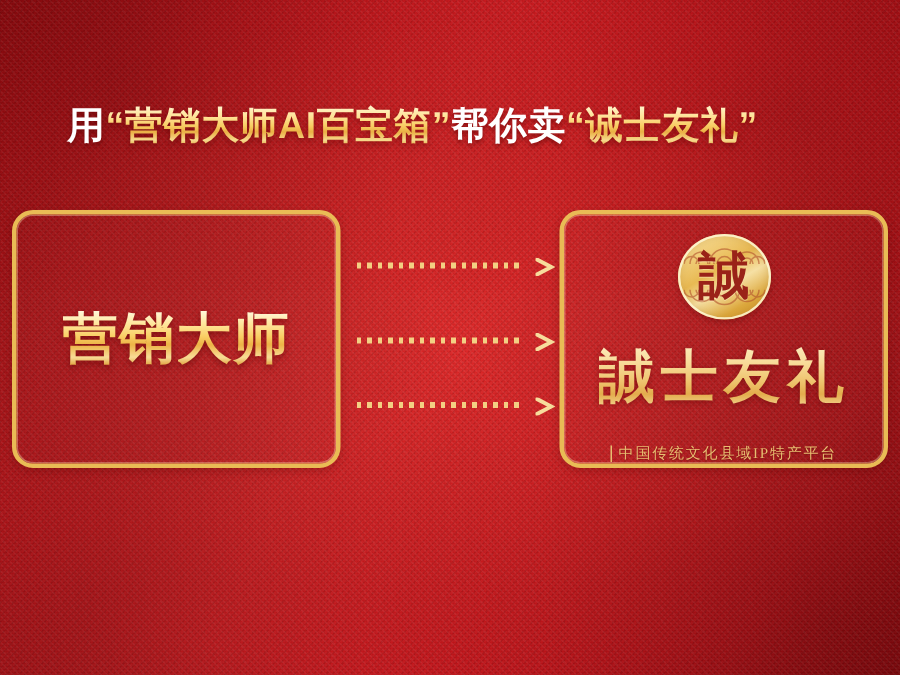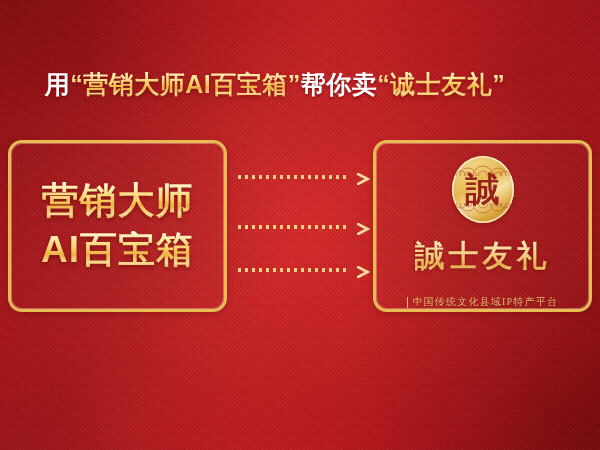--- a/index.html
+++ b/index.html
@@ -203,21 +203,21 @@
     font-size: 34px;
     font-weight: bold;
     color: #9a2318;
     line-height: 1;
     text-shadow: 0 1px 0 rgba(255,240,200,0.45);
   }
 
   .logo-name {
     margin-top: 13px;
     font-family: "Liberation Serif", "DejaVu Serif", serif;
-    font-size: 30px;
+    font-size: 38px;
     font-weight: bold;
     letter-spacing: 4px;
     white-space: nowrap;
     background-image: linear-gradient(180deg, #fdf0c8 0%, #f8dc9b 30%, #efc46f 55%, #e3ac4c 72%, #f3d593 90%, #d9a23c 100%);
     -webkit-background-clip: text;
     background-clip: text;
     color: transparent;
     -webkit-text-fill-color: transparent;
     filter: drop-shadow(0 1px 2px rgba(85,0,0,0.45));
   }
@@ -263,21 +263,20 @@
 
   <div class="tex-a"></div>
   <div class="tex-b"></div>
   <div class="tex-c"></div>
 
   <div class="headline"><span class="hl-white">用</span><span class="hl-gold">“</span><span class="hl-gold">营销大师AI百宝箱</span><span class="hl-gold">”</span><span class="hl-white">帮你卖</span><span class="hl-gold">“</span><span class="hl-gold">诚士友礼</span><span class="hl-gold">”</span></div>
 
   <div class="panel panel-left">
     <div class="brand-lines">
       <div class="brand-line">营销大师</div>
-      <div class="brand-line">AI百宝箱</div>
     </div>
   </div>
 
   <div class="arrows">
     <div class="arrow arrow-0">
       <div class="shaft"></div>
       <div class="head">
         <svg width="13" height="12" viewBox="0 0 13 12" xmlns="http://www.w3.org/2000/svg">
           <polyline points="1,1 10.5,6 1,11" fill="none" stroke="#f7dc9c" stroke-width="2.6" stroke-linecap="square" stroke-linejoin="miter"></polyline>
         </svg>

